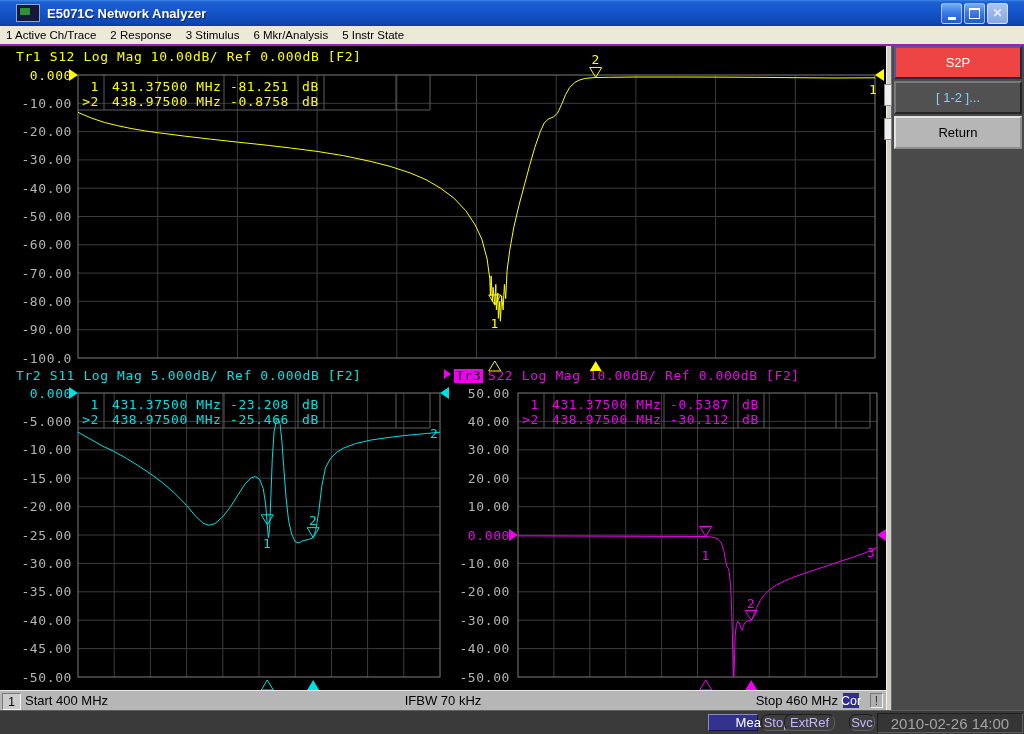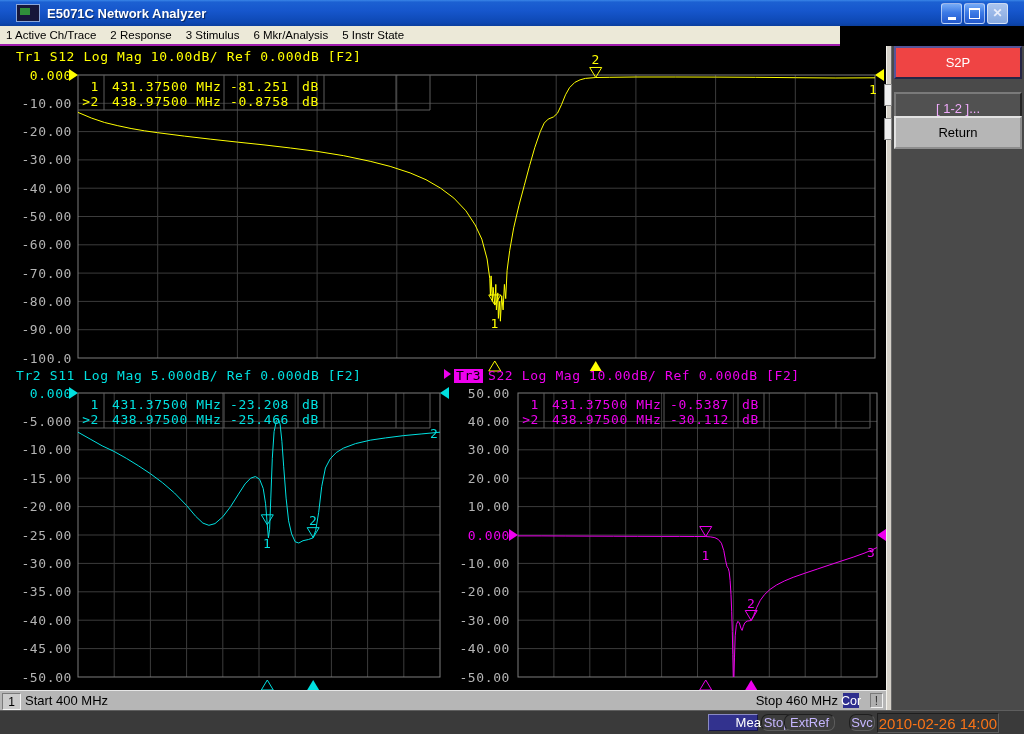--- a/index.html
+++ b/index.html
@@ -14,37 +14,37 @@
   .titlebar .title{color:#fff;font-weight:bold;font-size:13px;margin-left:7px;text-shadow:1px 1px 1px rgba(0,0,0,.5);}
   .winbtns{margin-left:auto;display:flex;gap:2px;}
   .wbtn{width:21px;height:21px;border-radius:3px;border:1px solid rgba(255,255,255,.55);
     display:flex;align-items:center;justify-content:center;box-sizing:border-box;}
   .wbtn.blue{background:linear-gradient(180deg,#78acf6 0%,#3c7ae6 45%,#2358cc 100%);}
   .wbtn.disabled{background:linear-gradient(180deg,#aac4ee 0%,#87a9e0 100%);}
   .glyph-min{width:8px;height:3px;background:#fff;margin-top:10px;}
   .glyph-restore{width:9px;height:8px;border:1px solid #fff;border-top:2px solid #fff;background:transparent;}
   .glyph-close{color:#e9eefb;font-size:12px;font-weight:bold;line-height:1;}
   
-  .menubar{position:absolute;left:0;top:26px;width:840px;height:18px;background:#ece9d8;
+  .menubar{position:absolute;left:0;top:26px;width:1024px;height:18px;background:#ece9d8;
     border-bottom:8px solid #a21caf;box-sizing:content-box;font-size:11.5px;color:#000;
     display:flex;align-items:center;}
   .menubar .mi{margin:0 8px 0 6px;white-space:nowrap;}
   
   .screen{position:absolute;left:0;top:46px;width:886px;height:644px;background:#000;}
   .screen svg text{font-family:"DejaVu Sans Mono",monospace;font-size:13px;letter-spacing:0.6px;}
   
   .sepstrip{position:absolute;left:886px;top:46px;width:6px;height:664px;background:#d4d0c8;
     border-left:1px solid #f4f2ec;border-right:1px solid #6a6a6a;box-sizing:border-box;}
   .notch{position:absolute;left:884px;width:8px;height:22px;background:#efefef;border:1px solid #8a8a8a;box-sizing:border-box;}
   
   .softkeys{position:absolute;left:892px;top:46px;width:132px;height:664px;background:#4a4a4a;}
   .sk{position:absolute;left:2px;width:128px;height:33px;display:flex;align-items:center;justify-content:center;
       font-size:13px;box-sizing:border-box;}
   .sk-header{top:0;background:#ef4444;color:#fff;border:2px outset #55559a;}
-  .sk-dark{top:46px;background:#515151;color:#f0abfc;border:2px outset #7a7a7a;}
+  .sk-dark{top:35px;background:#515151;color:#7dd3fc;border:2px outset #7a7a7a;}
   .sk-light{top:70px;background:#b6b6b6;color:#000;border:2px outset #e2e2e2;}
   
   .statusbar{position:absolute;left:0;top:690px;width:886px;height:20px;background:#b6b6b6;
     border-top:1px solid #e6e6e6;box-sizing:border-box;font-size:13px;color:#000;}
   .chanbox{position:absolute;left:2px;top:2px;width:17px;height:15px;background:#cbcbcb;
     border:1px solid;border-color:#7a7a7a #f4f4f4 #f4f4f4 #7a7a7a;display:flex;align-items:center;justify-content:center;font-size:12px;}
   .starttxt{position:absolute;left:25px;top:2px;}
   .ifbwtxt{position:absolute;left:0;top:2px;width:100%;text-align:center;}
   .stoptxt{position:absolute;right:48px;top:2px;}
   .corbadge{position:absolute;left:843px;top:2px;width:16px;height:15px;background:#2e2e8e;color:#fff;
@@ -54,21 +54,21 @@
     display:flex;align-items:center;justify-content:center;font-size:12px;}
   
   .instbar{position:absolute;left:0;top:710px;width:1024px;height:24px;background:#3a3a3a;border-top:1px solid #5e5e5e;box-sizing:border-box;}
   .ib{position:absolute;top:3px;height:17px;display:flex;align-items:center;justify-content:center;
       font-size:13px;box-sizing:border-box;border:1px solid;}
   .ib-meas{left:708px;width:50px;background:#32328e;color:#fff;border-color:#8a8ac4 #15154a #15154a #8a8ac4;padding-left:37px;}
   .ib-off{background:#3d3d3d;color:#c4b5fd;border-color:#1e1e1e #5c5c5c #5c5c5c #1e1e1e;border-radius:7px;}
   .ib-stop{left:761px;width:32px;}
   .ib-extref{left:784px;width:51px;}
   .ib-svc{left:849px;width:26px;}
-  .ib-date{left:877px;top:2px;width:122px;height:20px;background:#353535;color:#f97316;font-size:15px;
+  .ib-date{left:877px;top:2px;width:146px;height:20px;background:#353535;color:#a3a3a3;font-size:15px;
     border-color:#1e1e1e #5c5c5c #5c5c5c #1e1e1e;}
 </style>
 </head>
 <body>
 
 <div class="app">
 
   <div class="titlebar">
     <span class="app-icon"></span>
     <span class="title">E5071C Network Analyzer</span>
@@ -290,20 +290,21 @@
 
   <div class="softkeys">
     <div class="sk sk-header">S2P</div>
     <div class="sk sk-dark">[ 1-2 ]...</div>
     <div class="sk sk-light">Return</div>
   </div>
 
   <div class="statusbar">
     <span class="chanbox">1</span>
     <span class="starttxt">Start 400 MHz</span>
+    <span class="ifbwtxt">IFBW 70 kHz</span>
     <span class="stoptxt">Stop 460 MHz</span>
     <span class="corbadge">Cor</span>
     <span class="alertbadge">!</span>
   </div>
 
   <div class="instbar">
     <span class="ib ib-meas">Meas</span>
     <span class="ib ib-off ib-stop">Stop</span>
     <span class="ib ib-off ib-extref">ExtRef</span>
     <span class="ib ib-off ib-svc">Svc</span>

